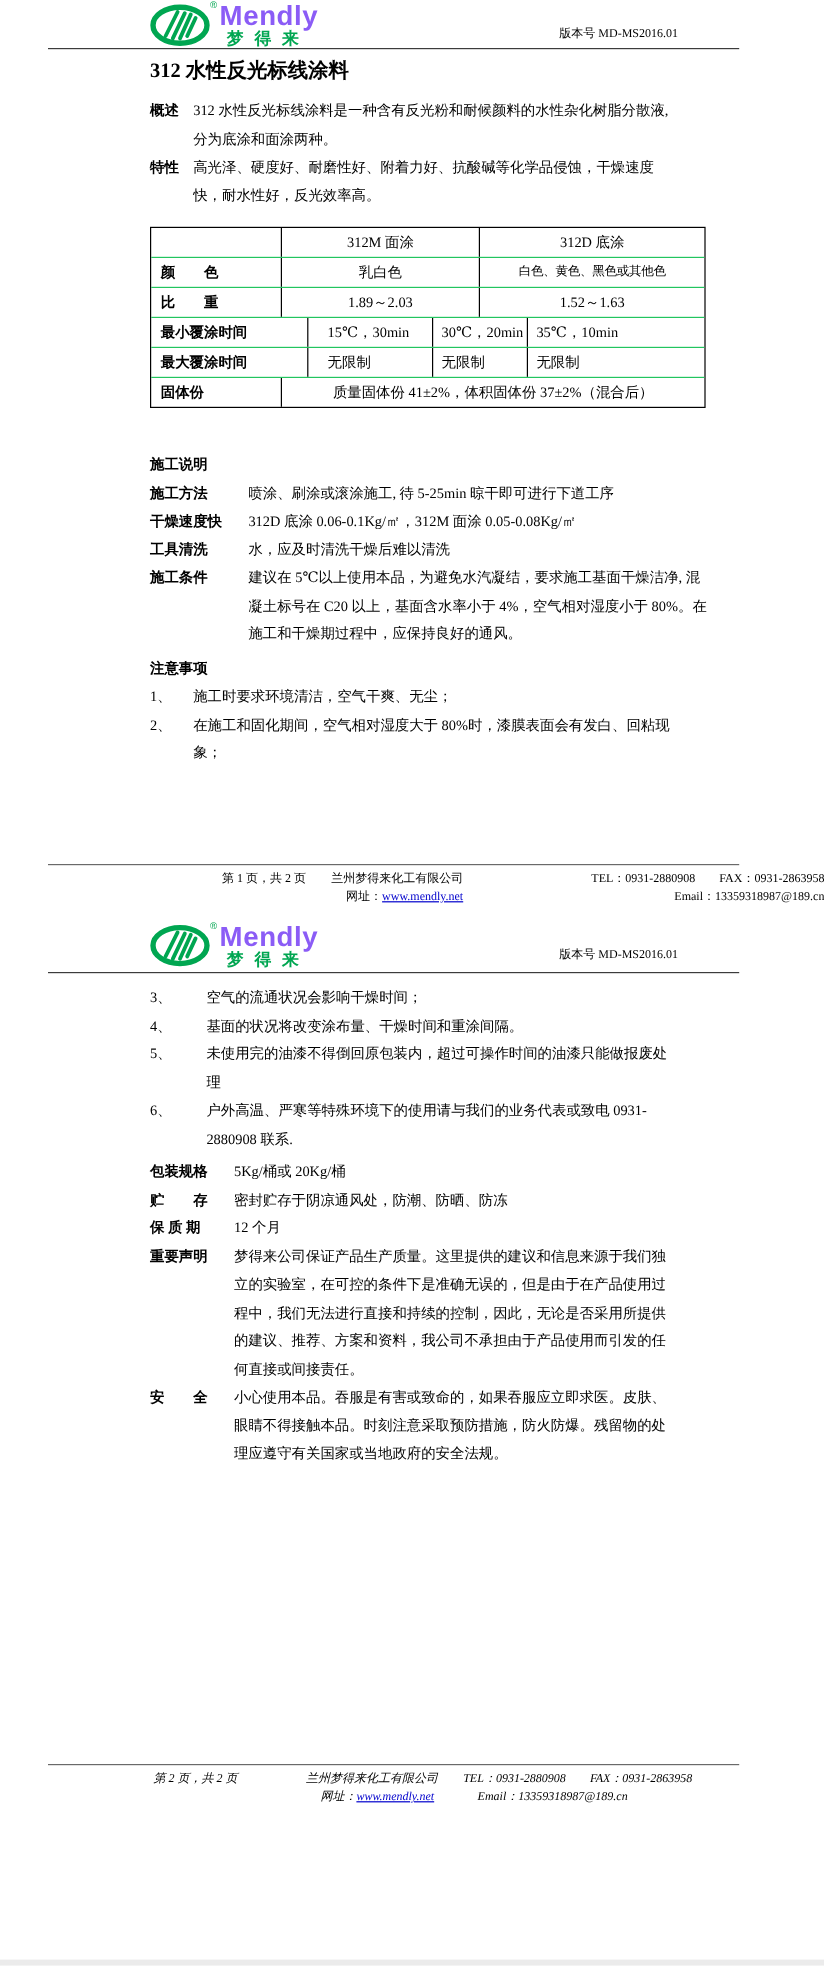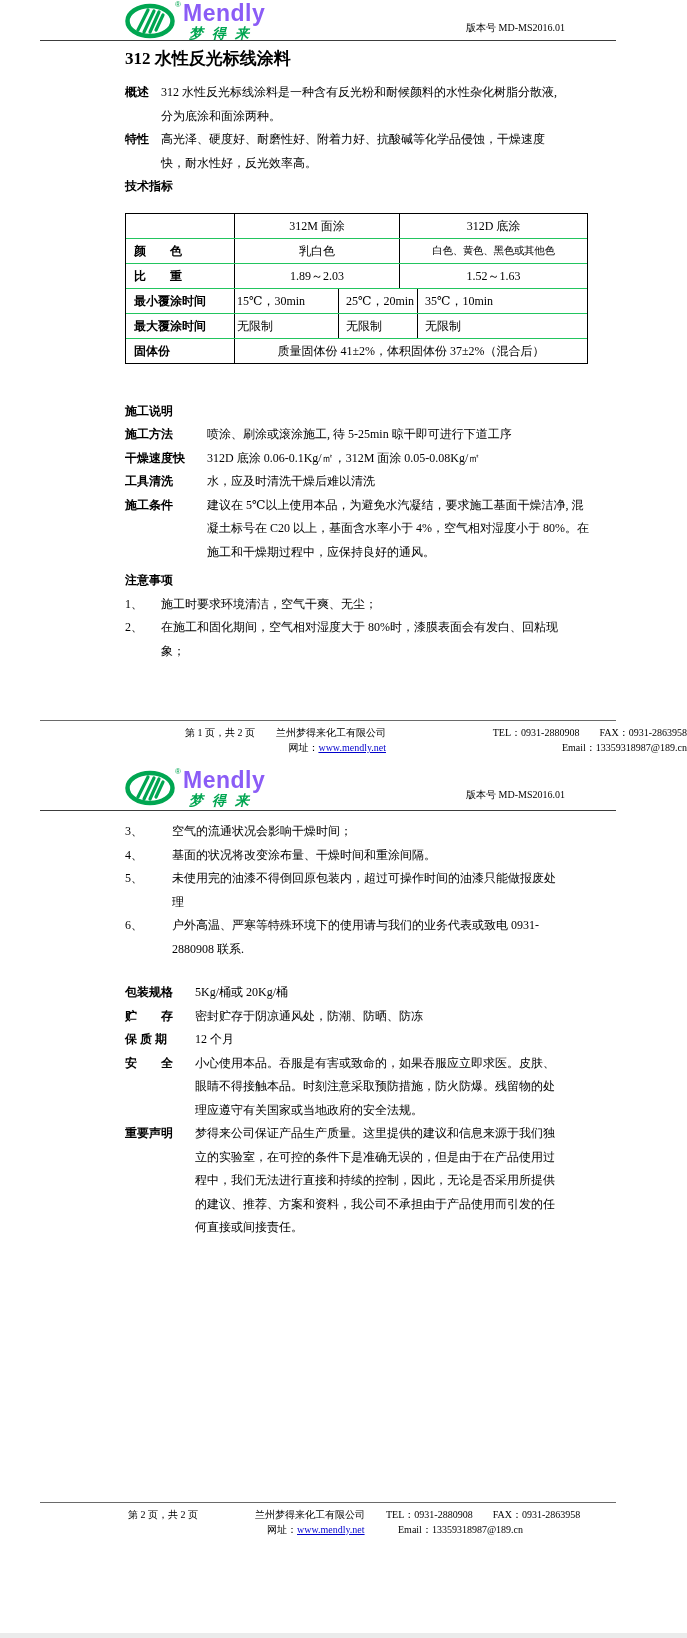--- a/index.html
+++ b/index.html
@@ -17,21 +17,21 @@
        padding:2px 122px 0 125px;height:38px;}
   .p2 .hdr{height:44px;padding-top:4px;}
   .logo{display:flex;align-items:flex-start;}
   .mark-wrap{position:relative;display:inline-block;width:54px;height:38px;}
   .reg{position:absolute;top:-2px;right:-2px;font-size:8px;color:#00A651;
        font-family:"Liberation Sans",sans-serif;}
   .logo-txt{display:flex;flex-direction:column;margin-left:4px;line-height:1;}
   .logo-en{font-family:"Liberation Sans",sans-serif;font-weight:bold;
            font-size:23px;color:#8b5cf6;letter-spacing:.5px;}
   .logo-cn{font-size:14px;font-weight:bold;color:#00A651;letter-spacing:9px;
-           margin-top:2px;margin-left:6px;white-space:nowrap;font-style:italic;}
+           margin-top:2px;margin-left:6px;white-space:nowrap;}
   .version{font-size:10px;white-space:nowrap;margin-top:14px;}
 
   .hrule{border-top:1.6px solid #3c3c3c;margin:0 71px 0 40px;}
 
   .title{font-size:17px;font-weight:bold;margin:6px 0 0 125px;line-height:24px;}
 
   
   .row{display:flex;margin:0 122px 0 125px;line-height:23.5px;}
   .row .lbl{font-weight:bold;flex:0 0 36px;}
   .row .txt{flex:1;}
@@ -42,21 +42,21 @@
   .tbl{margin:14px 0 0 125px;width:463px;border:1.2px solid #000;
        box-sizing:border-box;font-size:12px;}
   .trow{display:flex;border-top:1px solid #22c55e;}
   .trow:first-child{border-top:none;}
   .tcell{border-left:1px solid #000;height:24px;line-height:24px;
          box-sizing:border-box;overflow:hidden;white-space:nowrap;}
   .tcell:first-child{border-left:none;}
   .cl{width:108px;padding-left:8px;font-weight:bold;}
   .cm{width:165px;}
   .cd{flex:1;}
-  .ca{width:104px;padding-left:2px;}
+  .ca{width:104px;padding-left:16px;margin-left:22px;}
   .cb{width:79px;padding-left:7px;}
   .cc{flex:1;padding-left:7px;}
   .ctr{text-align:center;}
   .small{font-size:10.5px;letter-spacing:-.3px;}
 
   
   .crow{display:flex;margin:0 97px 0 125px;line-height:23.5px;}
   .crow .lbl{font-weight:bold;flex:0 0 82px;}
   .crow .txt{flex:1;}
 
@@ -67,21 +67,21 @@
   .nrow .txt{flex:1;}
 
   
   .irow{display:flex;margin:0 122px 0 125px;line-height:23.5px;}
   .irow .lbl{font-weight:bold;flex:0 0 70px;}
   .irow .txt{flex:1;}
 
   
   .pfoot{position:absolute;left:0;right:0;}
   .p1 .pfoot{top:720px;text-align:right;}
-  .p2 .pfoot{top:740px;}
+  .p2 .pfoot{top:708px;font-style:italic;}
   .frule{border-top:1.6px solid #6a6a6a;margin:0 71px 0 40px;}
   .fbody{display:flex;margin:4px 0 0 128px;font-size:10px;line-height:15px;}
   .fpage{width:127px;}
   .fmid{width:131px;}
   .fweb{padding-left:12px;white-space:nowrap;}
   .flink{color:#0000CC;text-decoration:underline;cursor:pointer;}
   .fright{flex:1;}
   .ffax{margin-left:20px;}
   .femail{margin-left:12px;}
 
@@ -120,42 +120,41 @@
 
     <div class="row mt10">
       <span class="lbl">概述</span>
       <span class="txt">312 水性反光标线涂料是一种含有反光粉和耐候颜料的水性杂化树脂分散液, 分为底涂和面涂两种。</span>
     </div>
     <div class="row">
       <span class="lbl">特性</span>
       <span class="txt">高光泽、硬度好、耐磨性好、附着力好、抗酸碱等化学品侵蚀，干燥速度快，耐水性好，反光效率高。</span>
     </div>
 
-    <div class="sec-title">技术指标</div>
 
     <div class="tbl">
       <div class="trow">
         <div class="tcell cl"></div>
         <div class="tcell cm ctr">312M 面涂</div>
         <div class="tcell cd ctr">312D 底涂</div>
       </div>
       <div class="trow">
         <div class="tcell cl">颜　　色</div>
         <div class="tcell cm ctr">乳白色</div>
         <div class="tcell cd ctr small">白色、黄色、黑色或其他色</div>
       </div>
       <div class="trow">
         <div class="tcell cl">比　　重</div>
         <div class="tcell cm ctr">1.89～2.03</div>
         <div class="tcell cd ctr">1.52～1.63</div>
       </div>
       <div class="trow">
         <div class="tcell cl">最小覆涂时间</div>
         <div class="tcell ca">15℃，30min</div>
-        <div class="tcell cb">25℃，20min</div>
+        <div class="tcell cb">30℃，20min</div>
         <div class="tcell cc">35℃，10min</div>
       </div>
       <div class="trow">
         <div class="tcell cl">最大覆涂时间</div>
         <div class="tcell ca">无限制</div>
         <div class="tcell cb">无限制</div>
         <div class="tcell cc">无限制</div>
       </div>
       <div class="trow">
         <div class="tcell cl">固体份</div>
@@ -249,39 +248,39 @@
     </div>
     <div class="nrow">
       <span class="num">5、</span>
       <span class="txt">未使用完的油漆不得倒回原包装内，超过可操作时间的油漆只能做报废处理</span>
     </div>
     <div class="nrow">
       <span class="num">6、</span>
       <span class="txt">户外高温、严寒等特殊环境下的使用请与我们的业务代表或致电 0931-2880908 联系.</span>
     </div>
 
-    <div class="irow" style="margin-top:20px;">
+    <div class="irow" style="margin-top:4px;">
       <span class="lbl">包装规格</span>
       <span class="txt">5Kg/桶或 20Kg/桶</span>
     </div>
     <div class="irow">
       <span class="lbl">贮　　存</span>
       <span class="txt">密封贮存于阴凉通风处，防潮、防晒、防冻</span>
     </div>
     <div class="irow">
       <span class="lbl">保 质 期</span>
       <span class="txt">12 个月</span>
     </div>
     <div class="irow">
+      <span class="lbl">重要声明</span>
+      <span class="txt">梦得来公司保证产品生产质量。这里提供的建议和信息来源于我们独立的实验室，在可控的条件下是准确无误的，但是由于在产品使用过程中，我们无法进行直接和持续的控制，因此，无论是否采用所提供的建议、推荐、方案和资料，我公司不承担由于产品使用而引发的任何直接或间接责任。</span>
+    </div>
+    <div class="irow">
       <span class="lbl">安　　全</span>
       <span class="txt">小心使用本品。吞服是有害或致命的，如果吞服应立即求医。皮肤、眼睛不得接触本品。时刻注意采取预防措施，防火防爆。残留物的处理应遵守有关国家或当地政府的安全法规。</span>
-    </div>
-    <div class="irow">
-      <span class="lbl">重要声明</span>
-      <span class="txt">梦得来公司保证产品生产质量。这里提供的建议和信息来源于我们独立的实验室，在可控的条件下是准确无误的，但是由于在产品使用过程中，我们无法进行直接和持续的控制，因此，无论是否采用所提供的建议、推荐、方案和资料，我公司不承担由于产品使用而引发的任何直接或间接责任。</span>
     </div>
 
     <footer class="pfoot">
       <div class="frule"></div>
       <div class="fbody">
         <div class="fpage">第 2 页，共 2 页</div>
         <div class="fmid">
           <div>兰州梦得来化工有限公司</div>
           <div class="fweb">
             <span>网址：</span><a class="flink">www.mendly.net</a>

